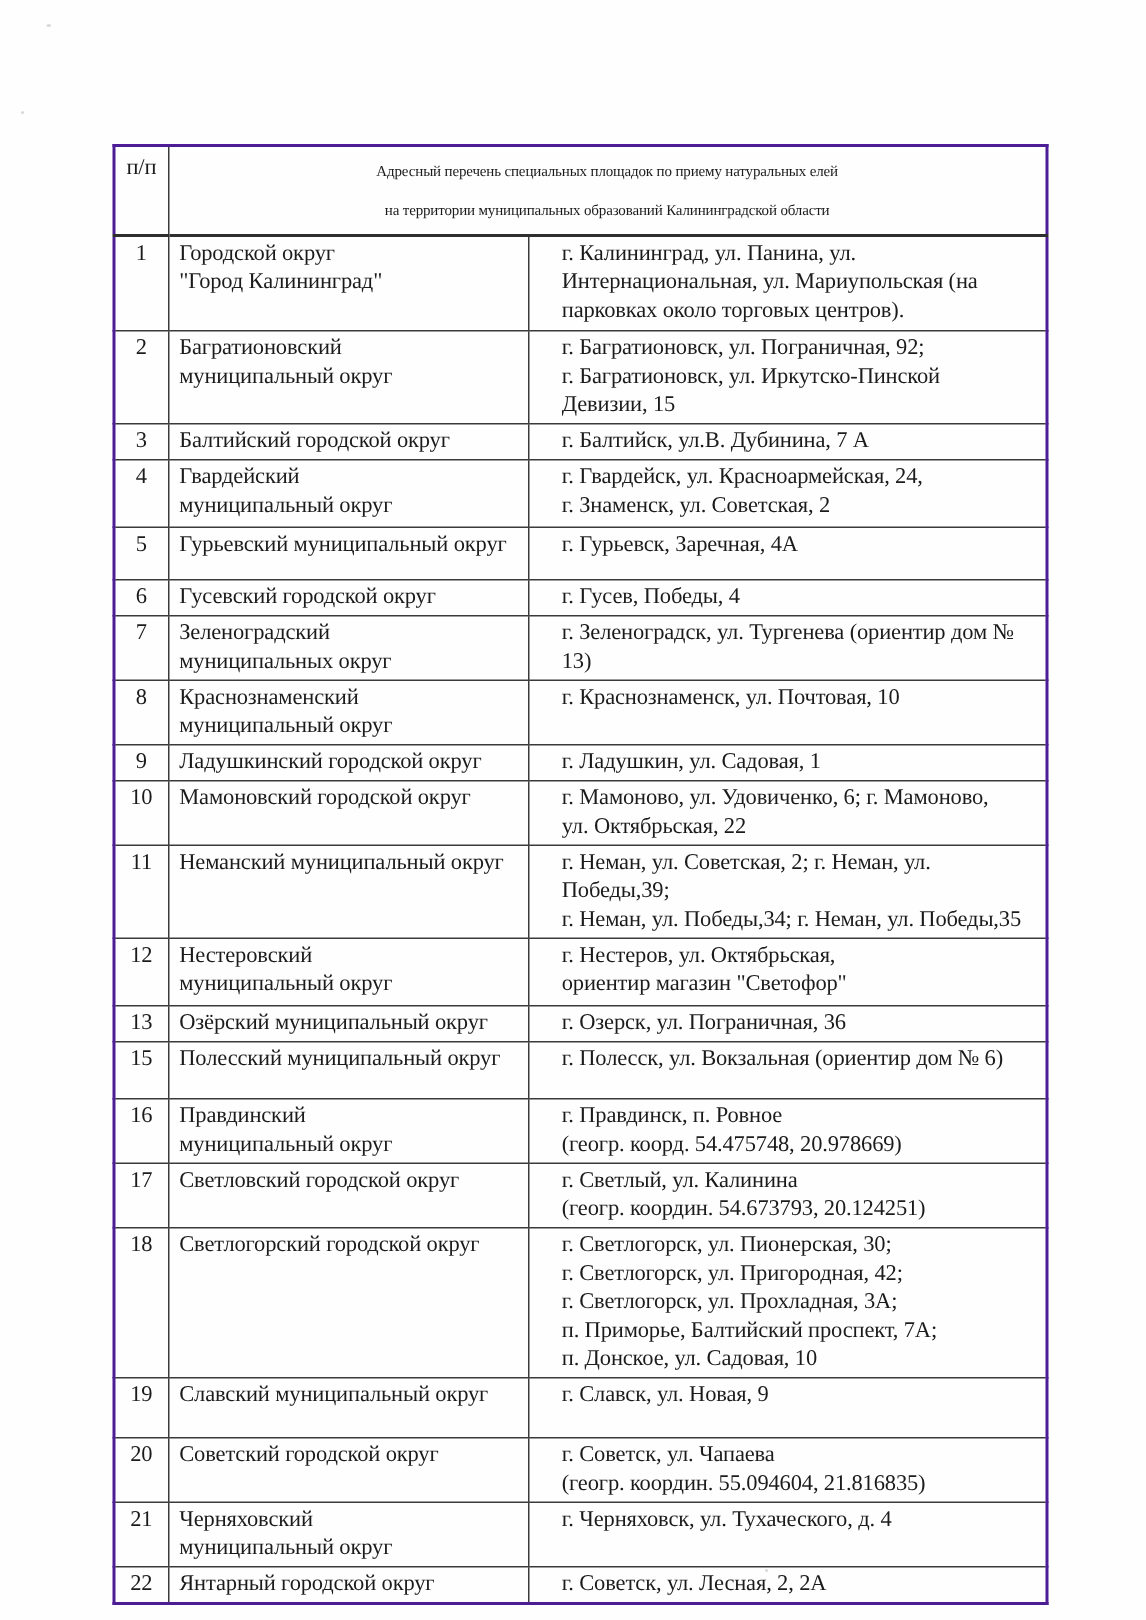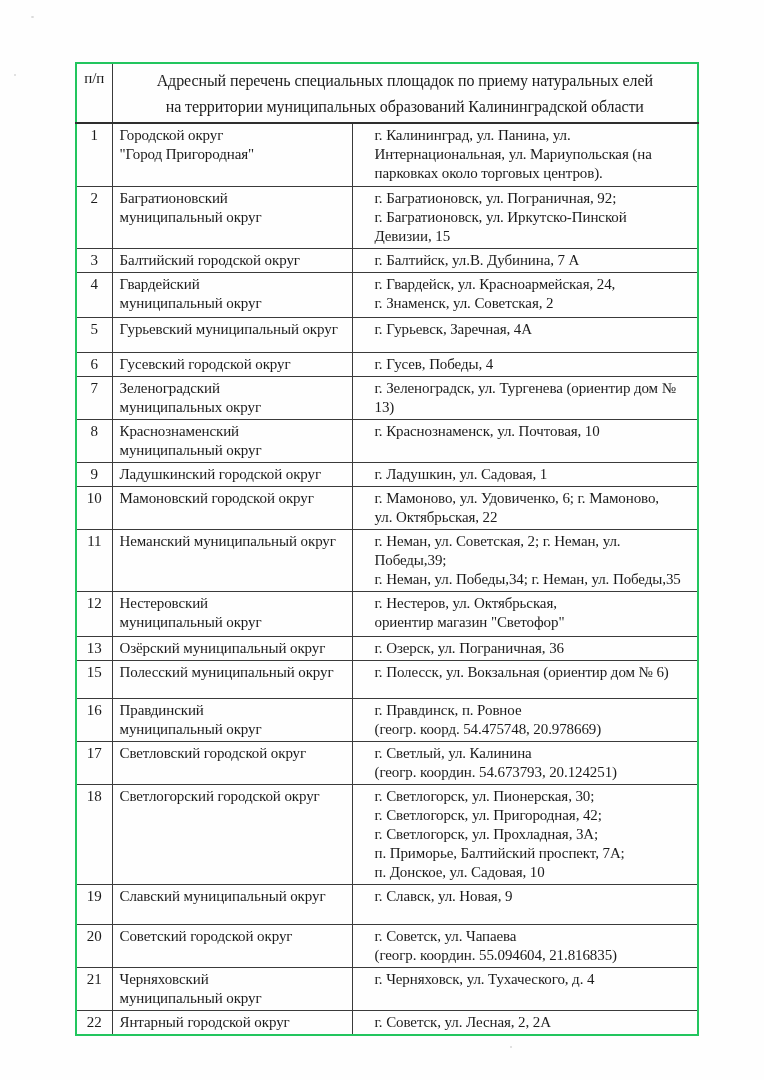--- a/index.html
+++ b/index.html
@@ -24,21 +24,21 @@
     border-collapse: collapse;
     table-layout: fixed;
     font-size: 15px;
     line-height: 19px;
     letter-spacing: -0.1px;
     color: #1b1b1b;
   }
   table.doc-table col.c-num  { width: 36px; }
   table.doc-table col.c-name { width: 240px; }
   table.doc-table col.c-addr { width: 346px; }
-  table.doc-table { border: 2px solid #22c55e; }
+  table.doc-table { border: 2px solid #4c1d95; margin-top: 34px; }
   table.doc-table td, table.doc-table th {
     border: 1.5px solid #3a3a3a;
     vertical-align: top;
     font-weight: normal;
   }
   tr.header-row th { border-bottom: 2px solid #2e2e2e; }
   .cell-num {
     text-align: center;
     padding: 2px 1px;
   }
@@ -53,21 +53,21 @@
   .head-num {
     text-align: center;
     padding-top: 5px;
     height: 50px;
   }
   .head-title {
     text-align: center;
     padding: 4px 10px 2px 10px;
     white-space: pre-line;
     line-height: 26px;
-    font-size: 16px;
+    font-size: 10px;
   }
   
   .speck {
     position: absolute;
     background: #b9b9b9;
     border-radius: 50%;
     opacity: 0.55;
   }
   .speck-1 { left: 31px;  top: 16px;   width: 3px; height: 2px; }
   .speck-2 { left: 14px;  top: 74px;   width: 2px; height: 2px; }
@@ -91,21 +91,21 @@
       <tr class="header-row">
         <th class="head-num">п/п</th>
         <th class="head-title" colspan="2">Адресный перечень специальных площадок по приему натуральных елей
 на территории муниципальных образований Калининградской области</th>
       </tr>
     </thead>
     <tbody>
         <tr style="height: 63px;">
           <td class="cell-num">1</td>
           <td class="cell-name">Городской округ
-"Город Пригородная"</td>
+"Город Калининград"</td>
           <td class="cell-addr">г. Калининград, ул. Панина, ул.
 Интернациональная, ул. Мариупольская (на
 парковках около торговых центров).</td>
         </tr>
         <tr style="height: 58px;">
           <td class="cell-num">2</td>
           <td class="cell-name">Багратионовский
 муниципальный округ</td>
           <td class="cell-addr">г. Багратионовск, ул. Пограничная, 92;
 г. Багратионовск, ул. Иркутско-Пинской

